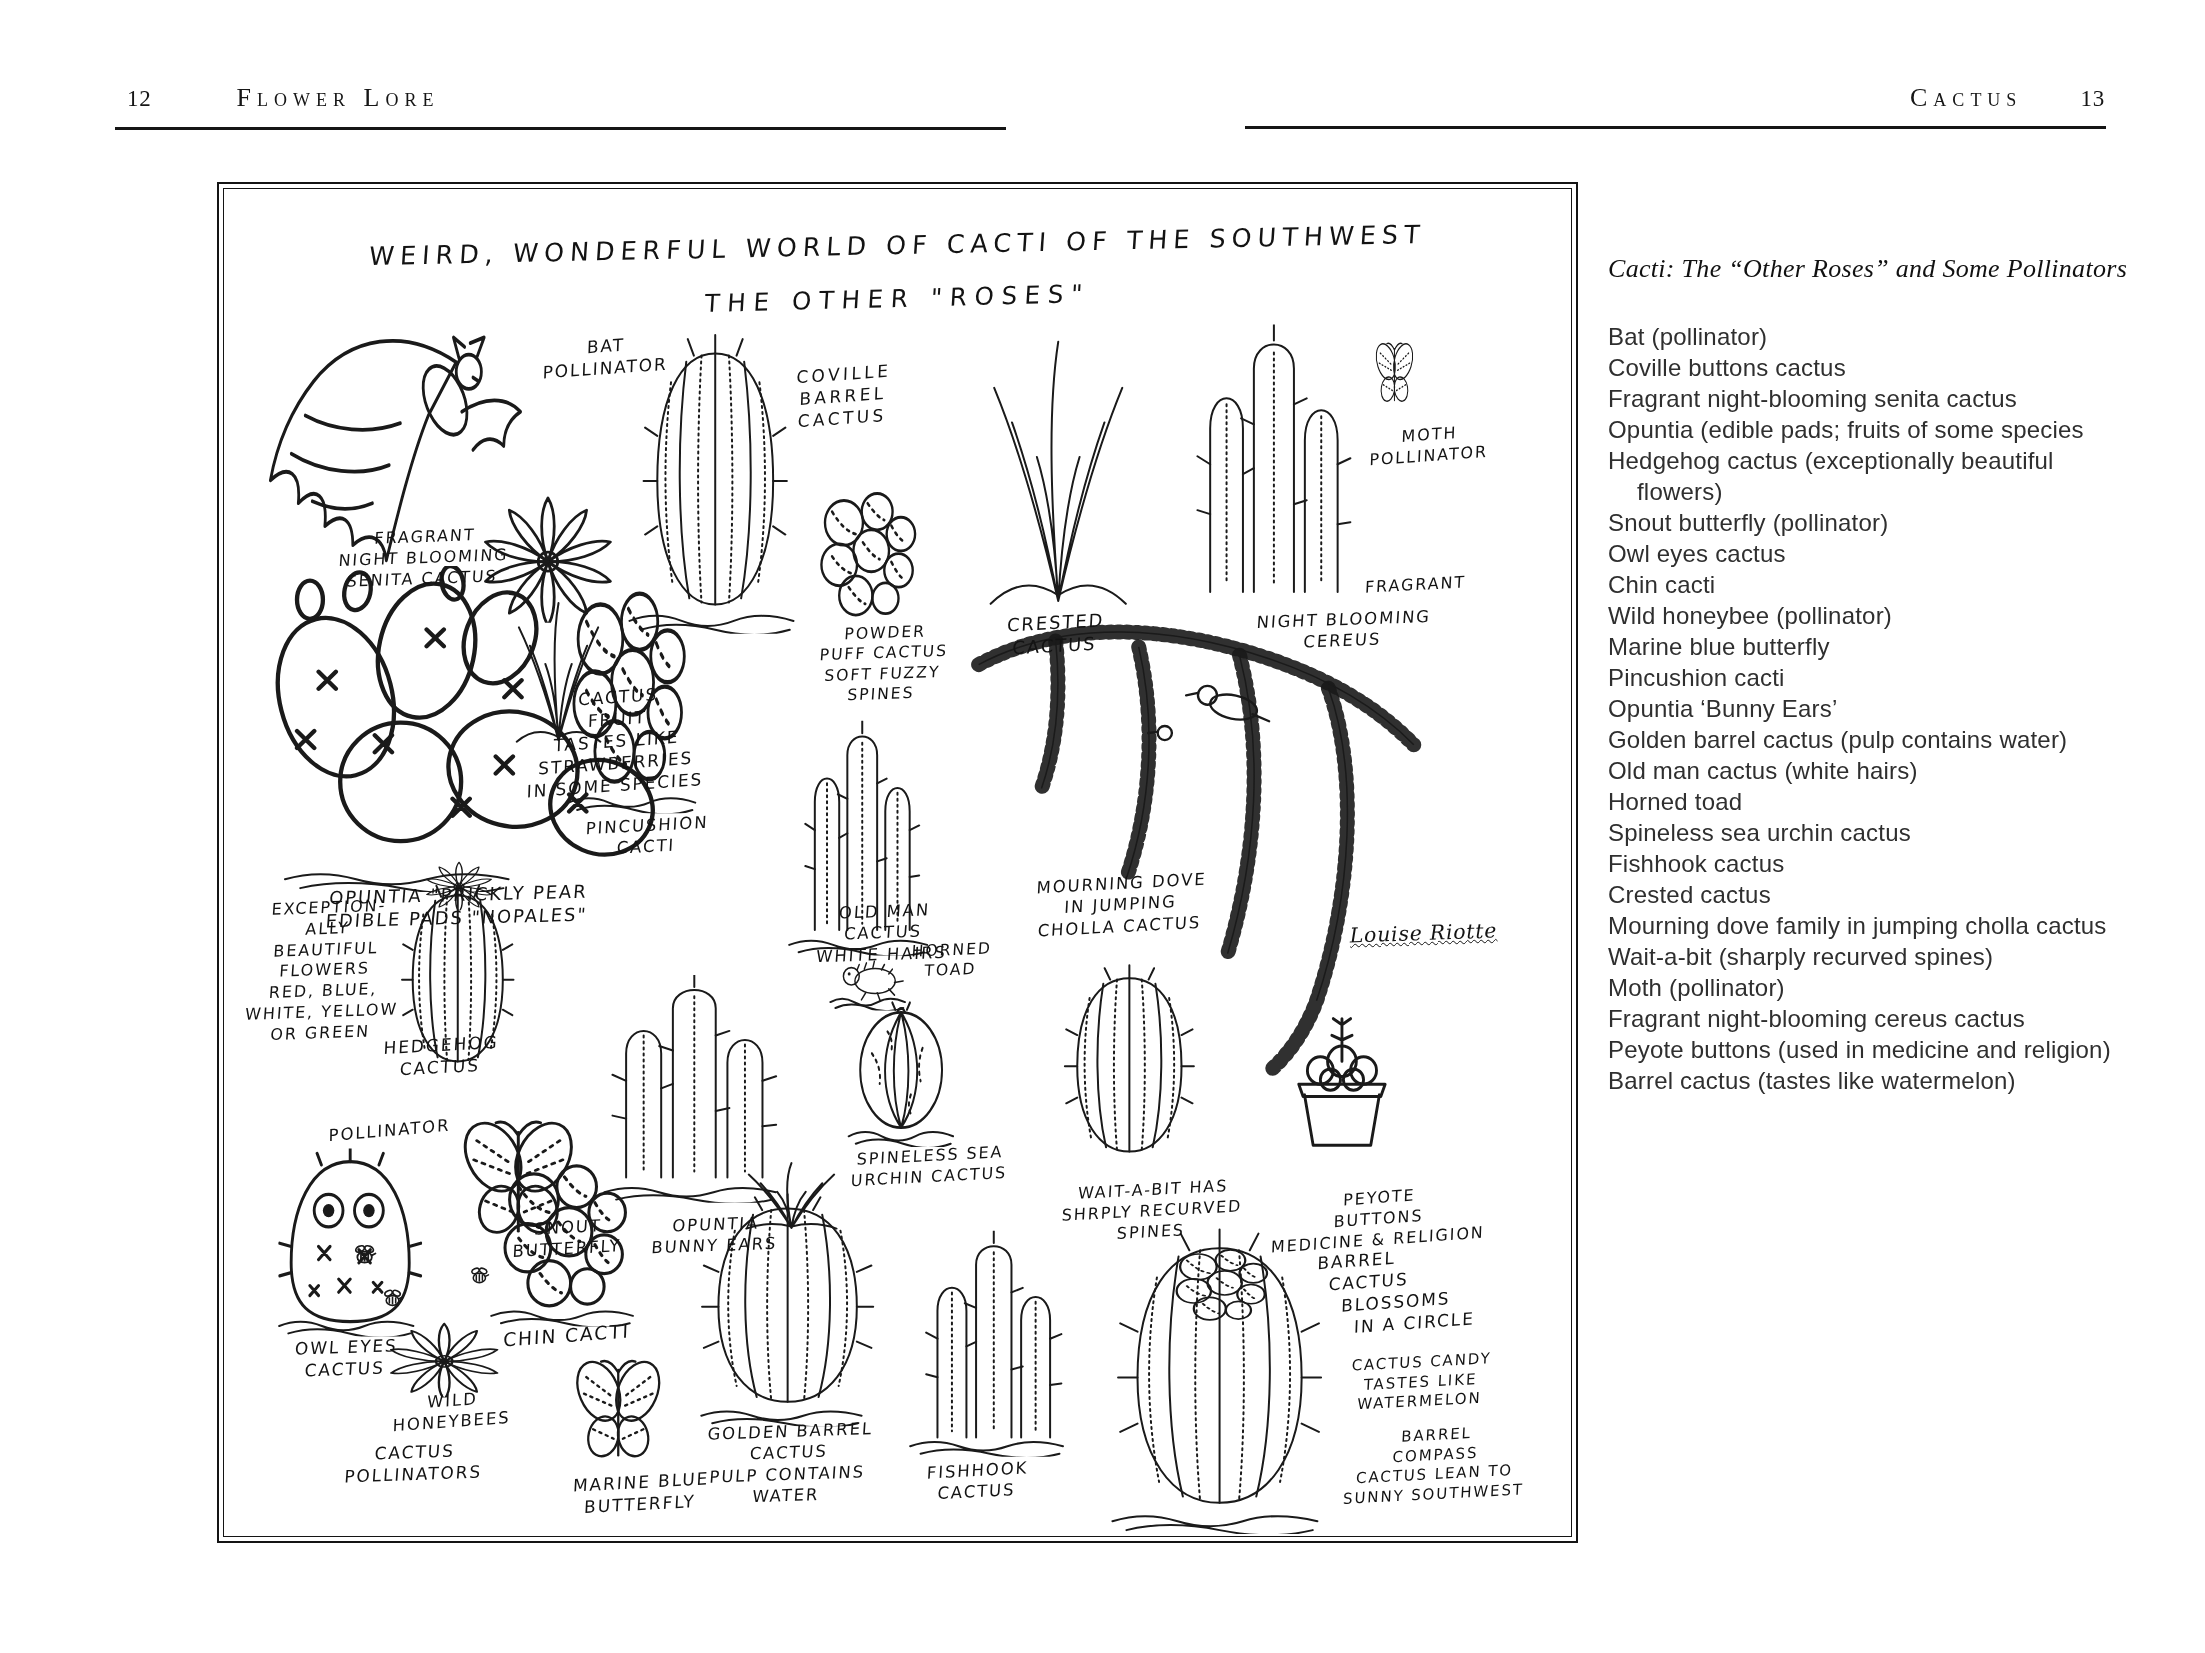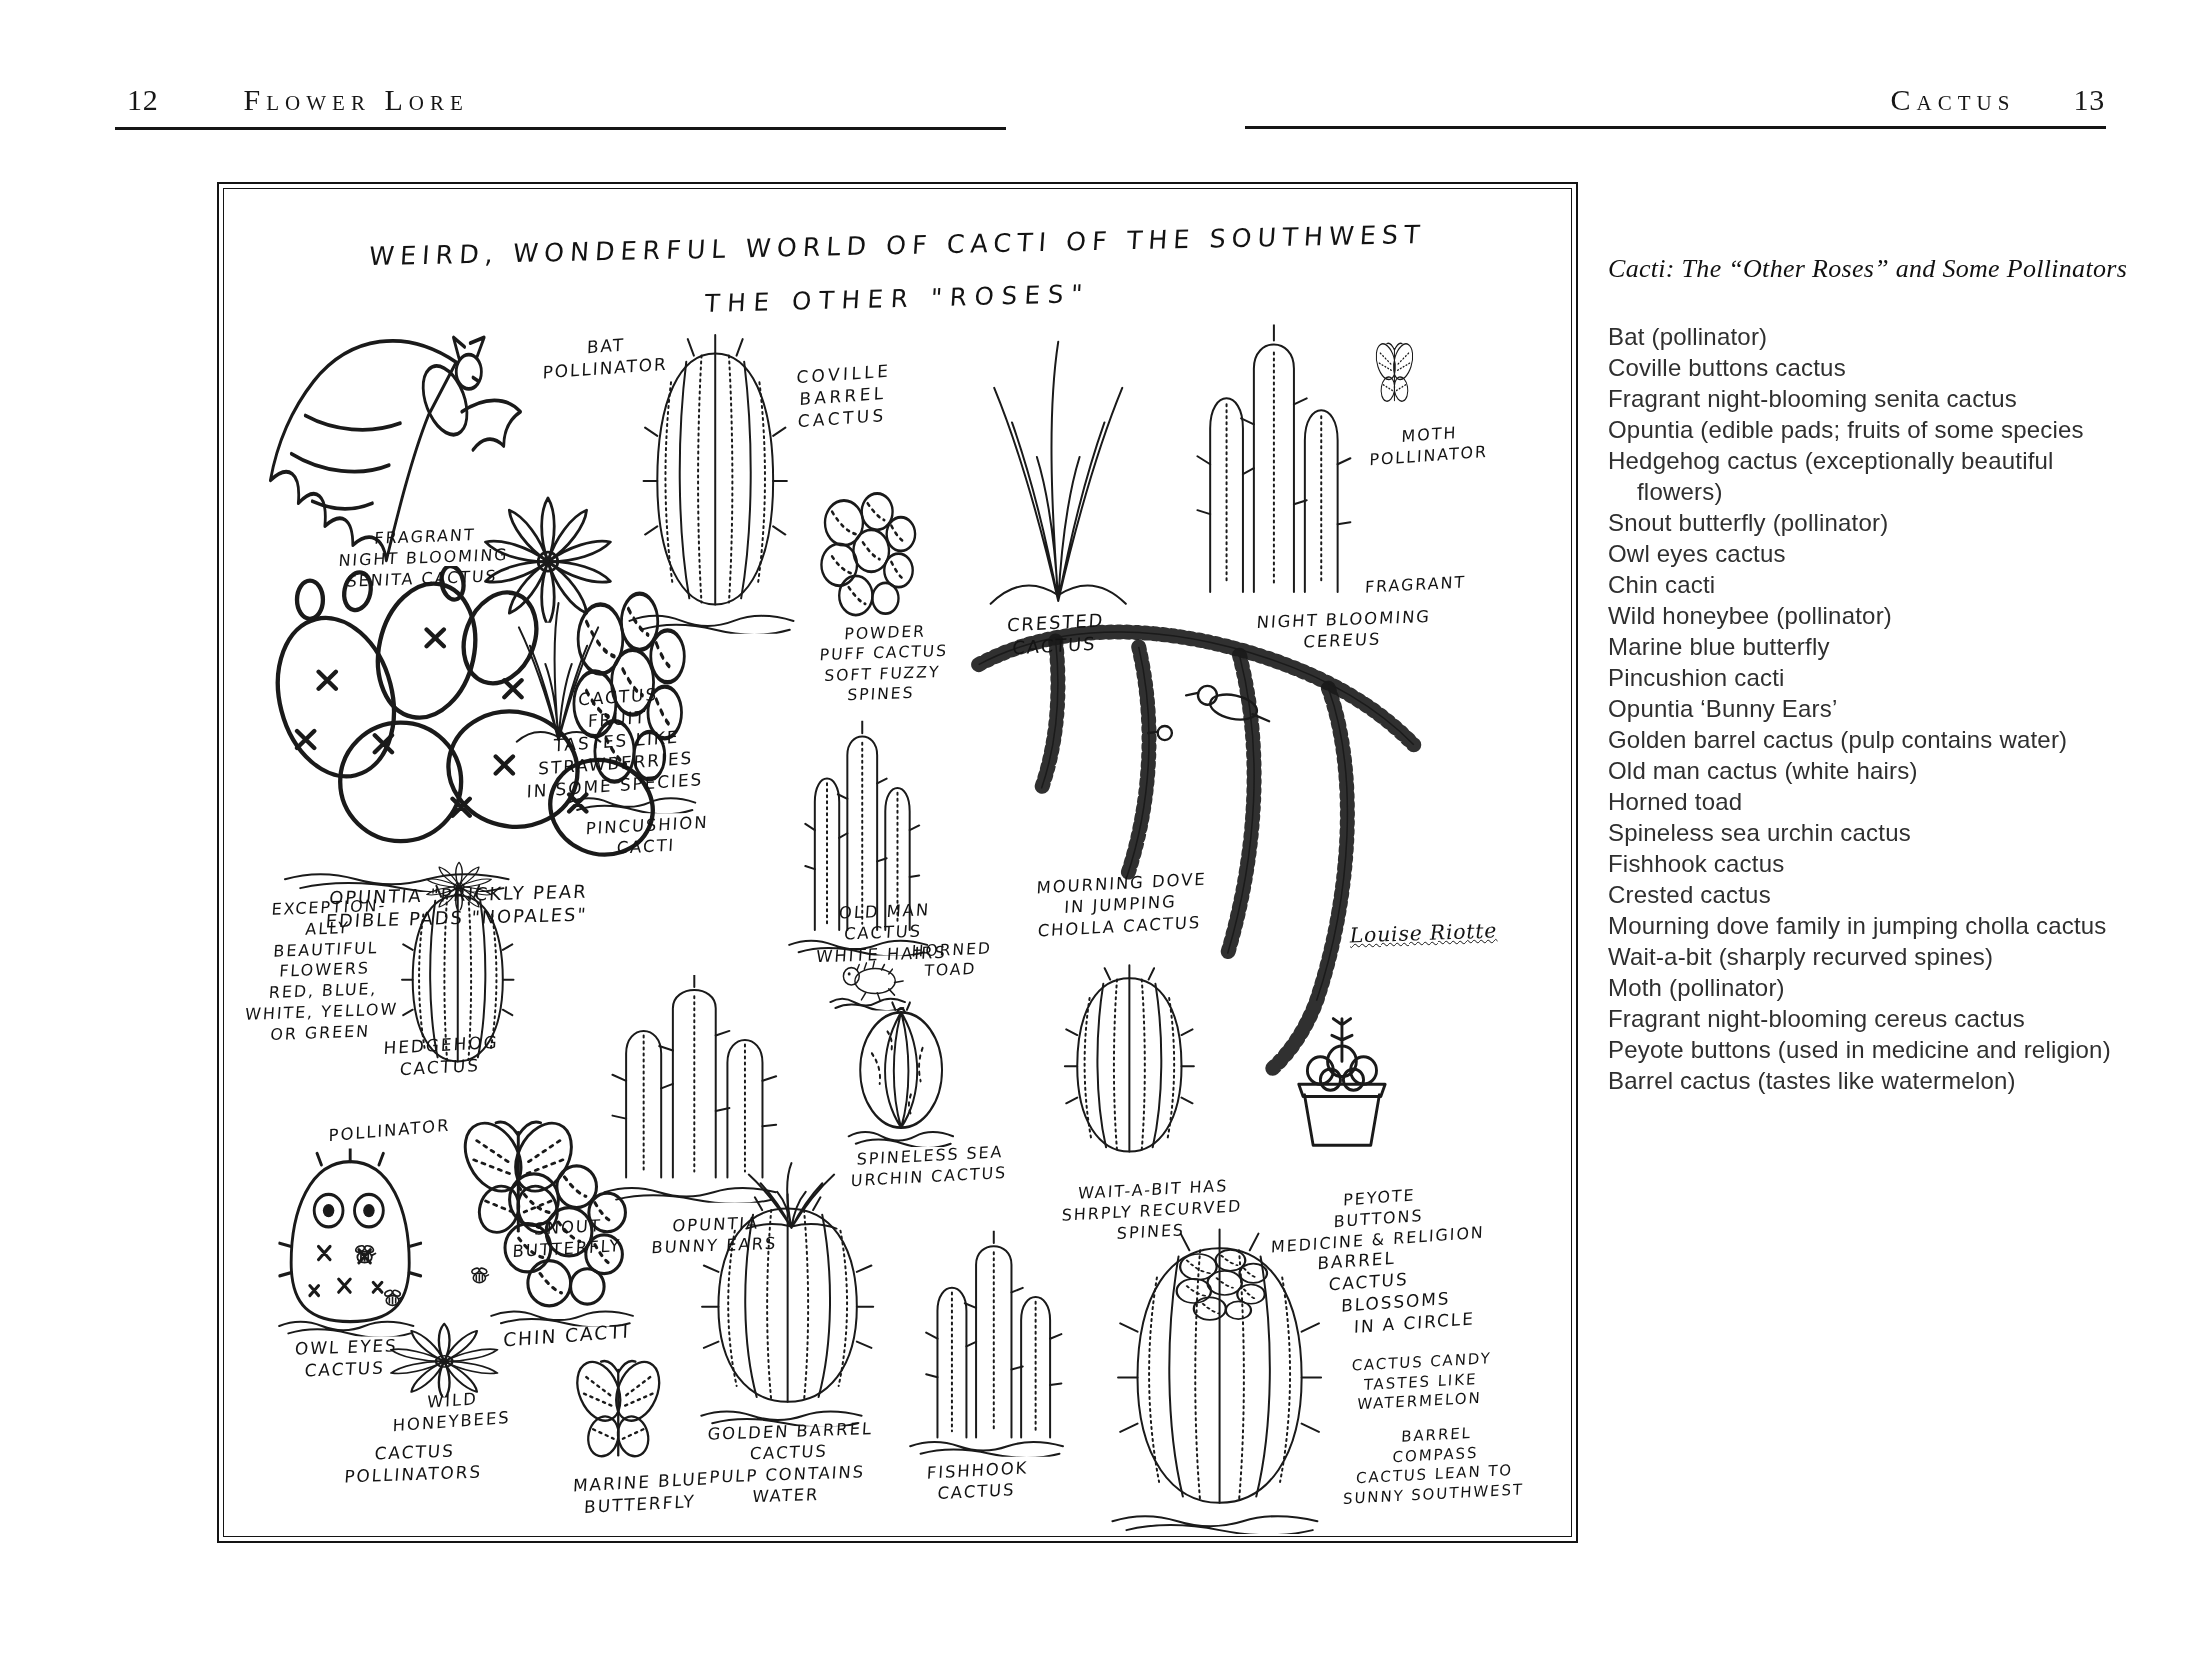--- a/index.html
+++ b/index.html
@@ -2,22 +2,22 @@
 <html style="font-size:13.6px"><head>
 <meta charset="utf-8">
 <style>
   html,body{margin:0;padding:0;}
   body{
     width:2205px;height:1654px;position:relative;background:#ffffff;
     font-family:"Liberation Serif", serif;color:#1a1a1a;overflow:hidden;
   }
   
   .runhead{position:absolute;top:83px;font-size:24.6px;letter-spacing:0.8px;color:#161616;}
-  .runhead .pageno{font-family:"Liberation Serif",serif;font-size:30px;}
-  .runhead .headtitle{font-variant:small-caps;letter-spacing:6px;font-size:30px;}
+  .runhead .pageno{font-family:"Liberation Serif",serif;font-size:23px;}
+  .runhead .headtitle{font-variant:small-caps;letter-spacing:6px;font-size:26px;}
   #head-left{left:127px;display:flex;gap:85px;align-items:baseline;}
   #head-right{right:100px;display:flex;gap:58px;align-items:baseline;}
   .headrule{position:absolute;height:2.5px;background:#151515;}
   #rule-left{left:115px;top:127px;width:891px;}
   #rule-right{left:1245px;top:126px;width:861px;}
   
   #panel{position:absolute;left:217px;top:182px;width:1357px;height:1357px;border:2.1px solid #141414;background:#fff;}
   #panel-inner{position:absolute;left:4.2px;top:4.2px;right:4.2px;bottom:4.2px;border:1.7px solid #141414;overflow:hidden;}
   #sketch{position:absolute;left:0;top:0;width:100%;height:100%;}
   #labels-layer{position:absolute;left:0;top:0;width:100%;height:100%;}

